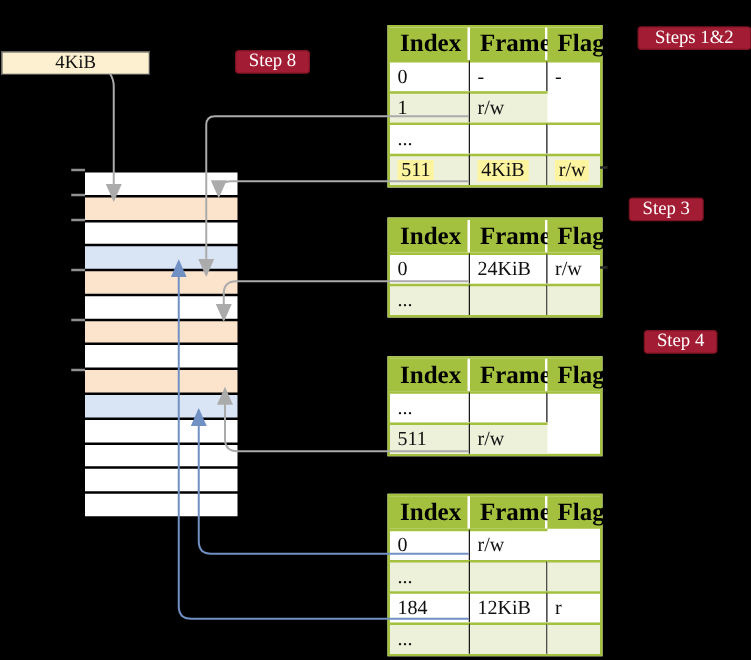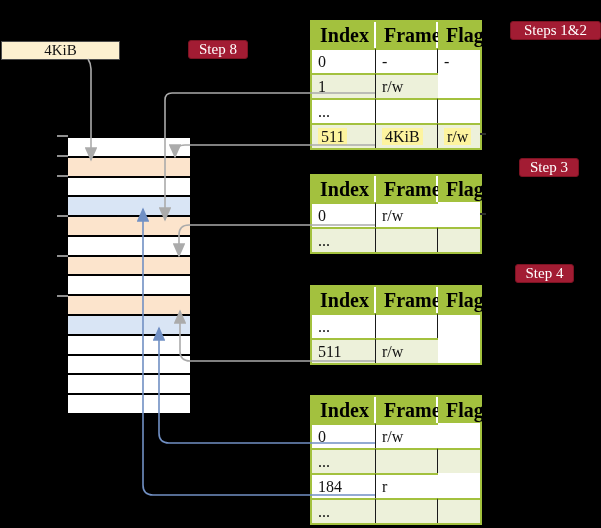--- a/index.html
+++ b/index.html
@@ -9,21 +9,21 @@
   
   .pointer-box{position:absolute;left:1px;top:41px;width:117px;height:17px;
     background:#fcf0d0;border:1px solid #4d4d4d;color:#111;font-size:15px;
     text-align:center;line-height:17px;}
 
   
   .badge{position:absolute;background:#a21c33;border:1px solid #7c1322;border-radius:3px;
     color:#fff;font-size:15px;text-align:center;}
   #badge-step0 {left:188px;top:40px;width:58px;height:17px;line-height:17px;}
   #badge-steps12{left:510px;top:21px;width:89px;height:17px;line-height:17px;}
-  #badge-step3 {left:519px;top:158px;width:58px;height:17px;line-height:17px;}
+  #badge-step3 {left:503px;top:158px;width:58px;height:17px;line-height:17px;}
   #badge-step4 {left:515px;top:264px;width:57px;height:17px;line-height:17px;}
 
   
   .memcol{position:absolute;left:68px;top:136px;width:122px;height:279px;
     display:flex;flex-direction:column;gap:2px;padding:2px 0;box-sizing:border-box;}
   .mrow{flex:1;}
   .row-free{background:#ffffff;}
   .row-pt{background:#fce4cc;}
   .row-dp{background:#d9e5f5;}
   .tick{position:absolute;left:57px;width:11px;height:2px;background:#8f8f8f;}
@@ -117,20 +117,21 @@
   </div>
 
   <div class="ptable" id="table-2">
     <div class="trow">
       <div class="hcell sep">Index</div>
       <div class="hcell sep">Frame</div>
       <div class="hcell">Flags</div>
     </div>
     <div class="trow">
       <div class="cell sep">0</div>
+      <div class="cell sep">24KiB</div>
       <div class="cell">r/w</div>
     </div>
     <div class="trow shaded">
       <div class="cell sep">...</div>
       <div class="cell sep"></div>
       <div class="cell"></div>
     </div>
   </div>
 
   <div class="ptable" id="table-3">
@@ -160,20 +161,21 @@
       <div class="cell sep">0</div>
       <div class="cell">r/w</div>
     </div>
     <div class="trow shaded">
       <div class="cell sep">...</div>
       <div class="cell sep"></div>
       <div class="cell"></div>
     </div>
     <div class="trow">
       <div class="cell sep">184</div>
+      <div class="cell sep">12KiB</div>
       <div class="cell">r</div>
     </div>
     <div class="trow shaded">
       <div class="cell sep">...</div>
       <div class="cell sep"></div>
       <div class="cell"></div>
     </div>
   </div>
 
   <div class="dash" id="dash-1"></div>

